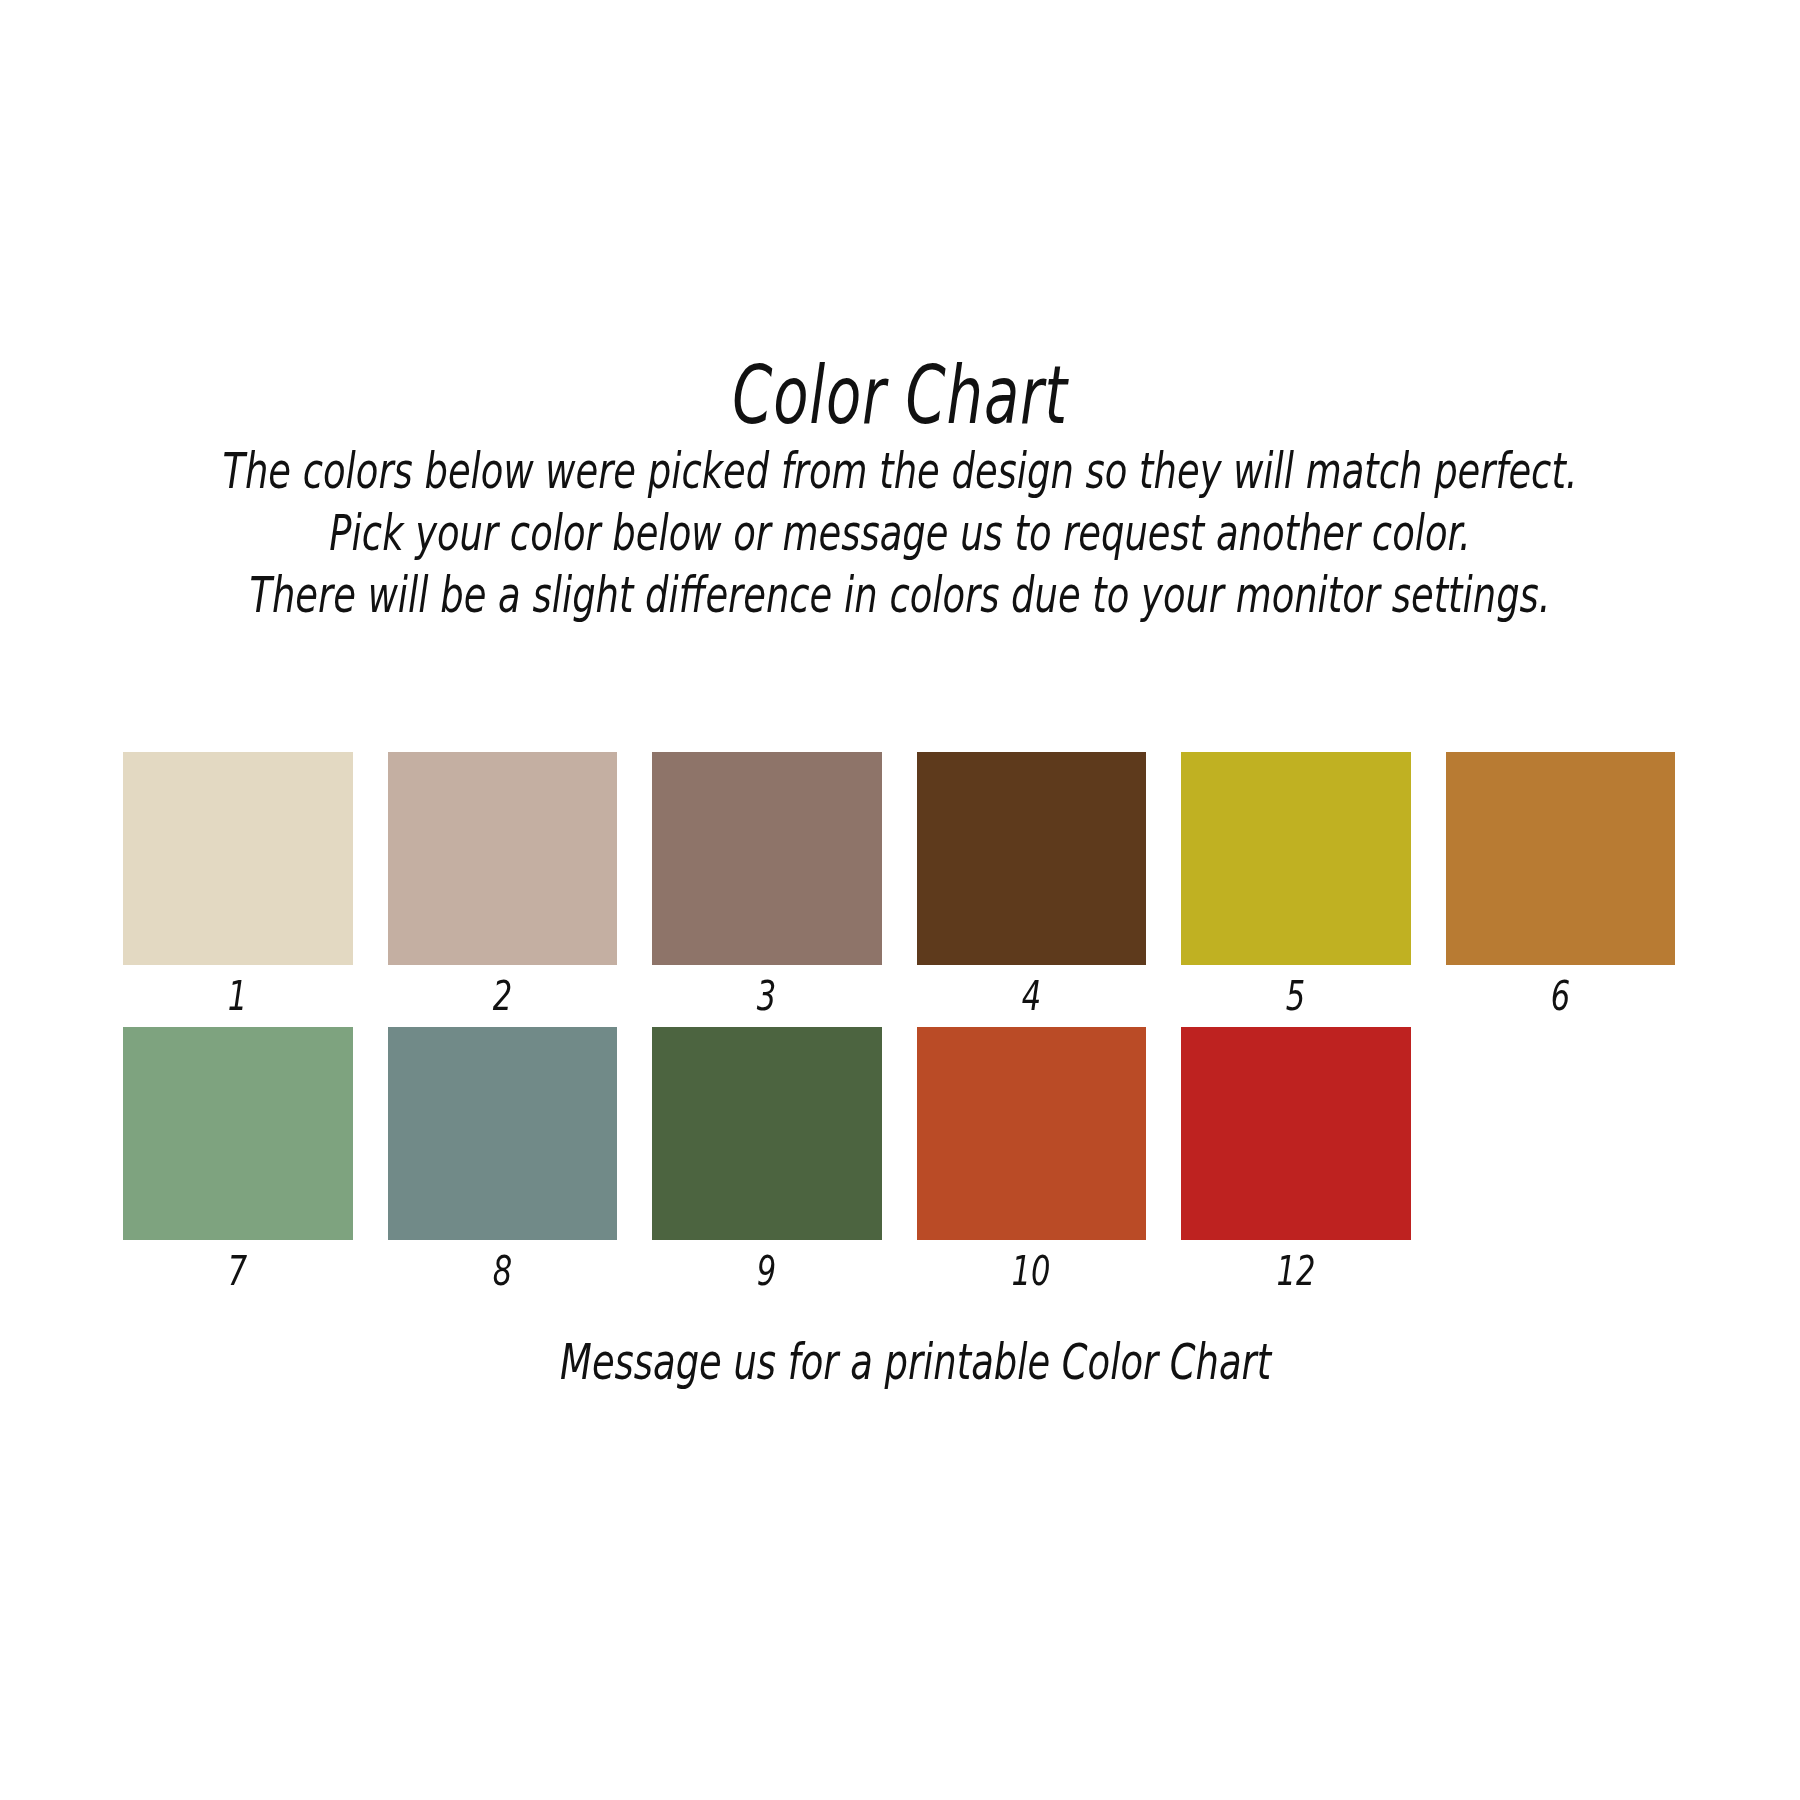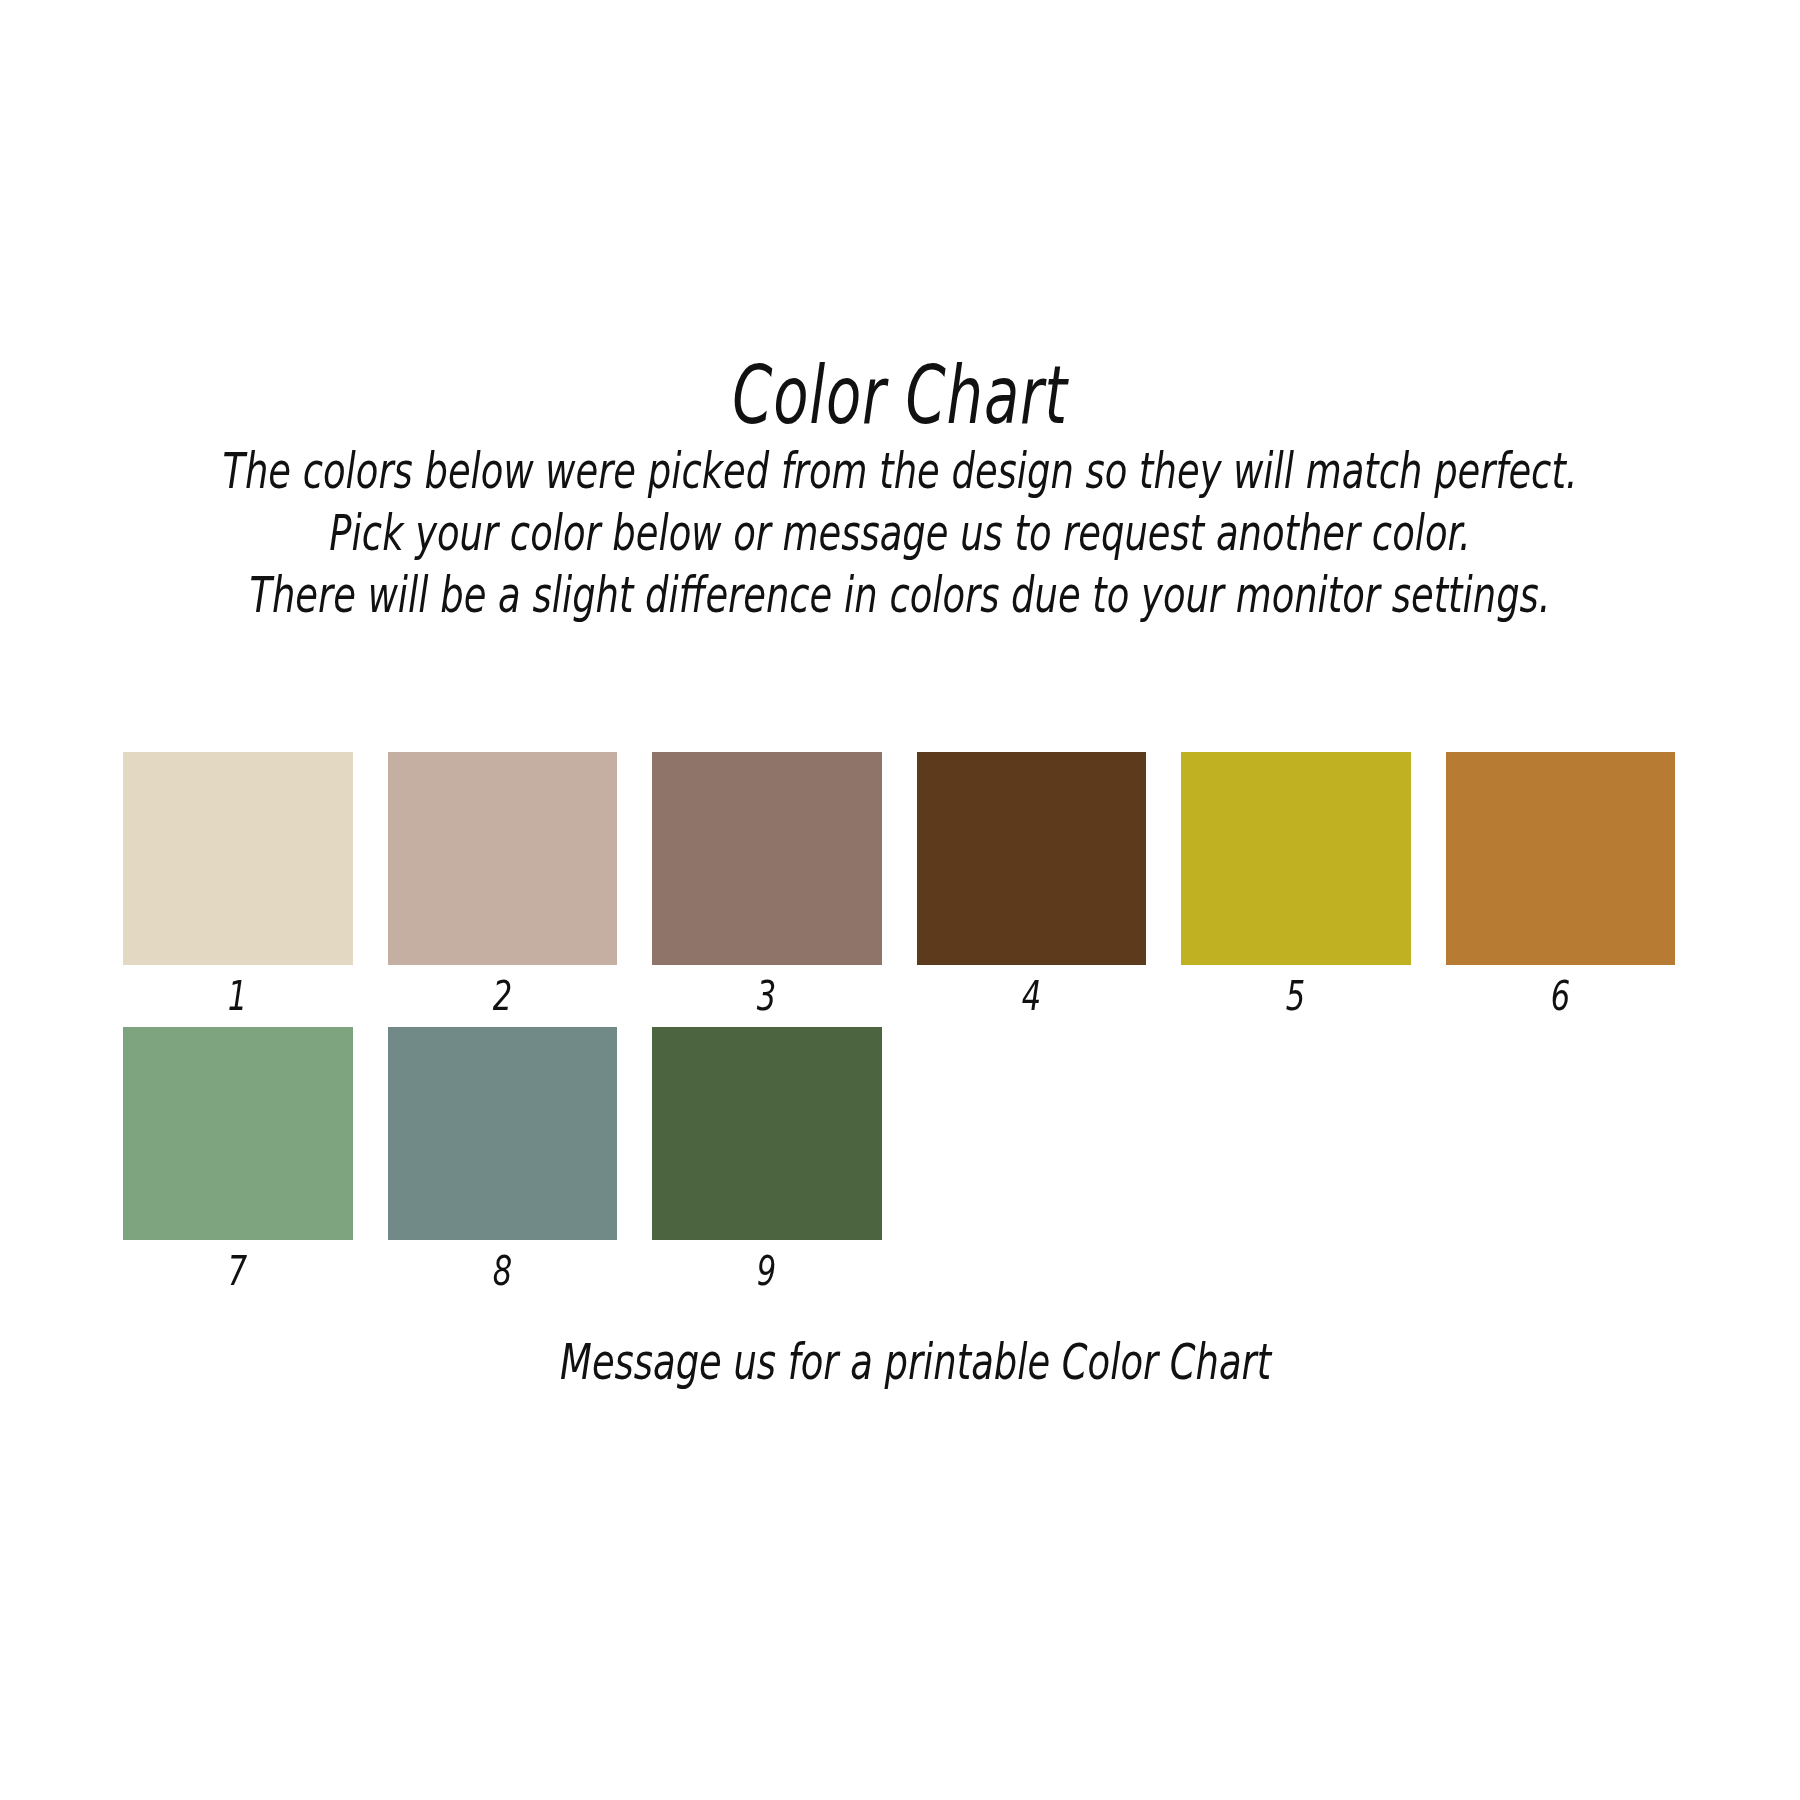--- a/index.html
+++ b/index.html
@@ -172,22 +172,30 @@
     <div class="swatch-cell">
       <div class="swatch-chip" style="background-color: rgb(113, 138, 136);"></div>
       <div class="swatch-label">8</div>
     </div>
 
     <div class="swatch-cell">
       <div class="swatch-chip" style="background-color: rgb(76, 100, 64);"></div>
       <div class="swatch-label">9</div>
     </div>
 
-
-
+    <div class="swatch-cell">
+      <div class="swatch-chip" style="background-color: rgb(186, 75, 38);"></div>
+      <div class="swatch-label">10</div>
+    </div>
+
+
+    <div class="swatch-cell">
+      <div class="swatch-chip" style="background-color: rgb(190, 34, 32);"></div>
+      <div class="swatch-label">12</div>
+    </div>
 
   </div>
 
   <div class="footer-note">
     <span>Message us for a printable Color Chart</span>
   </div>
 
 </div>
 
 </body></html>

